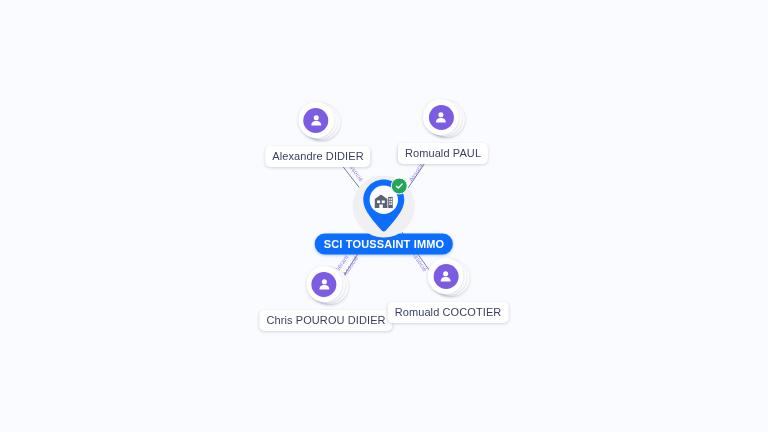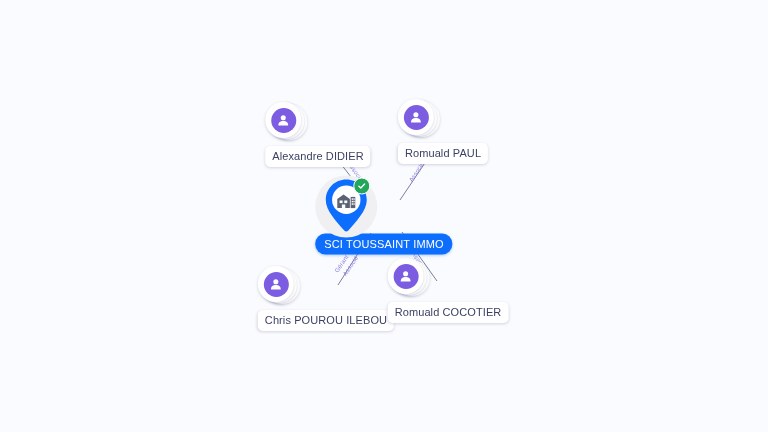--- a/index.html
+++ b/index.html
@@ -31,21 +31,21 @@
     height: 432px;
     pointer-events: none;
   }
 
   
   .node {
     position: absolute;
     transform: translate(-50%, -50%);
     display: flex;
     flex-direction: column;
-    align-items: flex-start;
+    align-items: center;
   }
 
   
   .avatar-stack {
     position: relative;
     width: 40px;
     height: 40px;
   }
   .avatar-ring {
     position: absolute;
@@ -125,21 +125,21 @@
     display: flex;
     align-items: center;
     justify-content: center;
   }
   .company-label {
     margin-top: -4px;
     background: #0d6efd;
     color: #ffffff;
     font-size: 11px;
     line-height: 14px;
-    font-weight: 400;
+    font-weight: 700;
     padding: 3px 9px 4px 9px;
     border-radius: 10px;
     white-space: nowrap;
     box-shadow: 0 1px 3px rgba(13, 110, 253, 0.35);
     letter-spacing: 0.15px;
   }
 
   
   .edge-label {
     position: absolute;
@@ -208,21 +208,21 @@
           <div class="avatar-ring back1"></div>
           <div class="avatar-ring front">
             <div class="avatar-disc" style="background: rgb(124, 92, 224);">
               <svg width="14" height="14" viewBox="0 0 16 16" xmlns="http://www.w3.org/2000/svg">
                 <circle cx="8" cy="5.4" r="2.9" fill="#ffffff"></circle>
                 <path d="M2.4 14.2 C2.4 10.6 5.0 9.2 8 9.2 C11 9.2 13.6 10.6 13.6 14.2 Z" fill="#ffffff"></path>
               </svg>
             </div>
           </div>
         </div>
-        <div class="node-label">Chris POUROU ILEBOU</div>
+        <div class="node-label">Chris POUROU DIDIER</div>
       </div>
       <div class="node" style="left: 448px; top: 290px;">
         <div class="avatar-stack">
           <div class="avatar-ring back2"></div>
           <div class="avatar-ring back1"></div>
           <div class="avatar-ring front">
             <div class="avatar-disc" style="background: rgb(124, 92, 224);">
               <svg width="14" height="14" viewBox="0 0 16 16" xmlns="http://www.w3.org/2000/svg">
                 <circle cx="8" cy="5.4" r="2.9" fill="#ffffff"></circle>
                 <path d="M2.4 14.2 C2.4 10.6 5.0 9.2 8 9.2 C11 9.2 13.6 10.6 13.6 14.2 Z" fill="#ffffff"></path>

